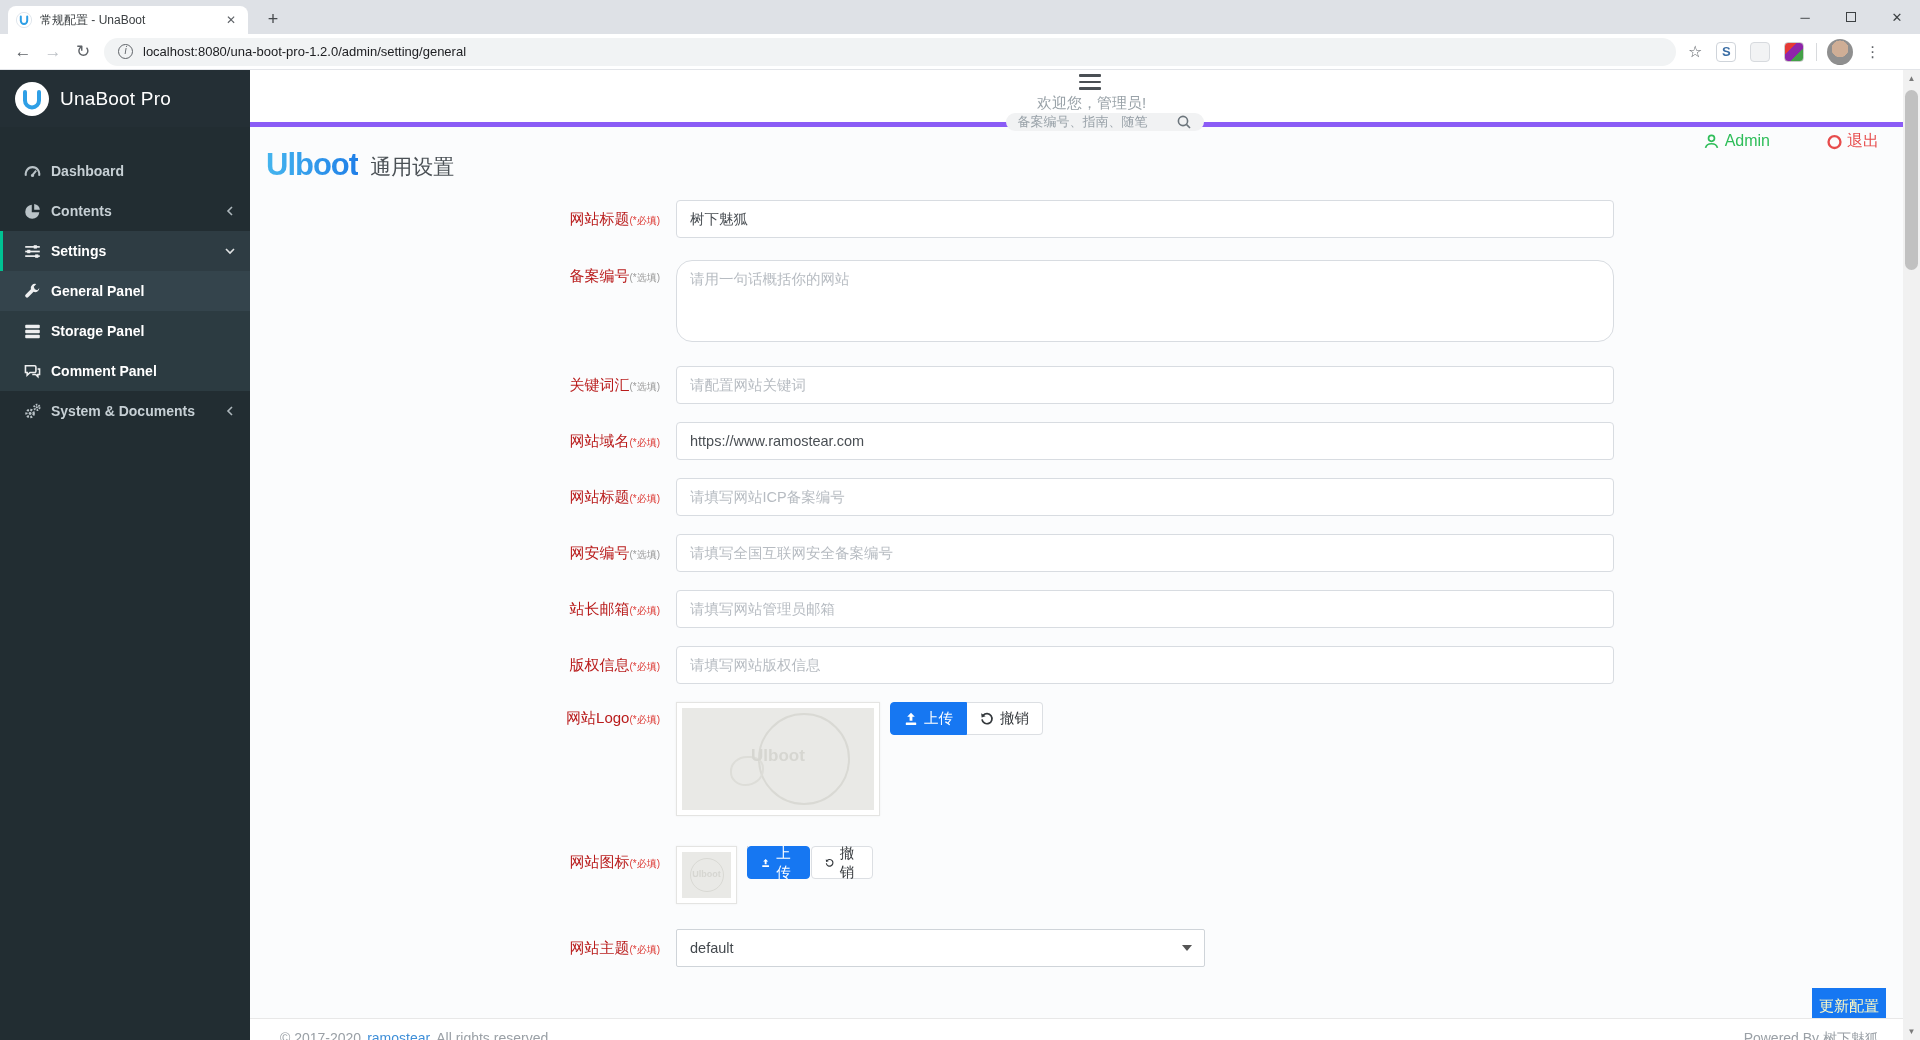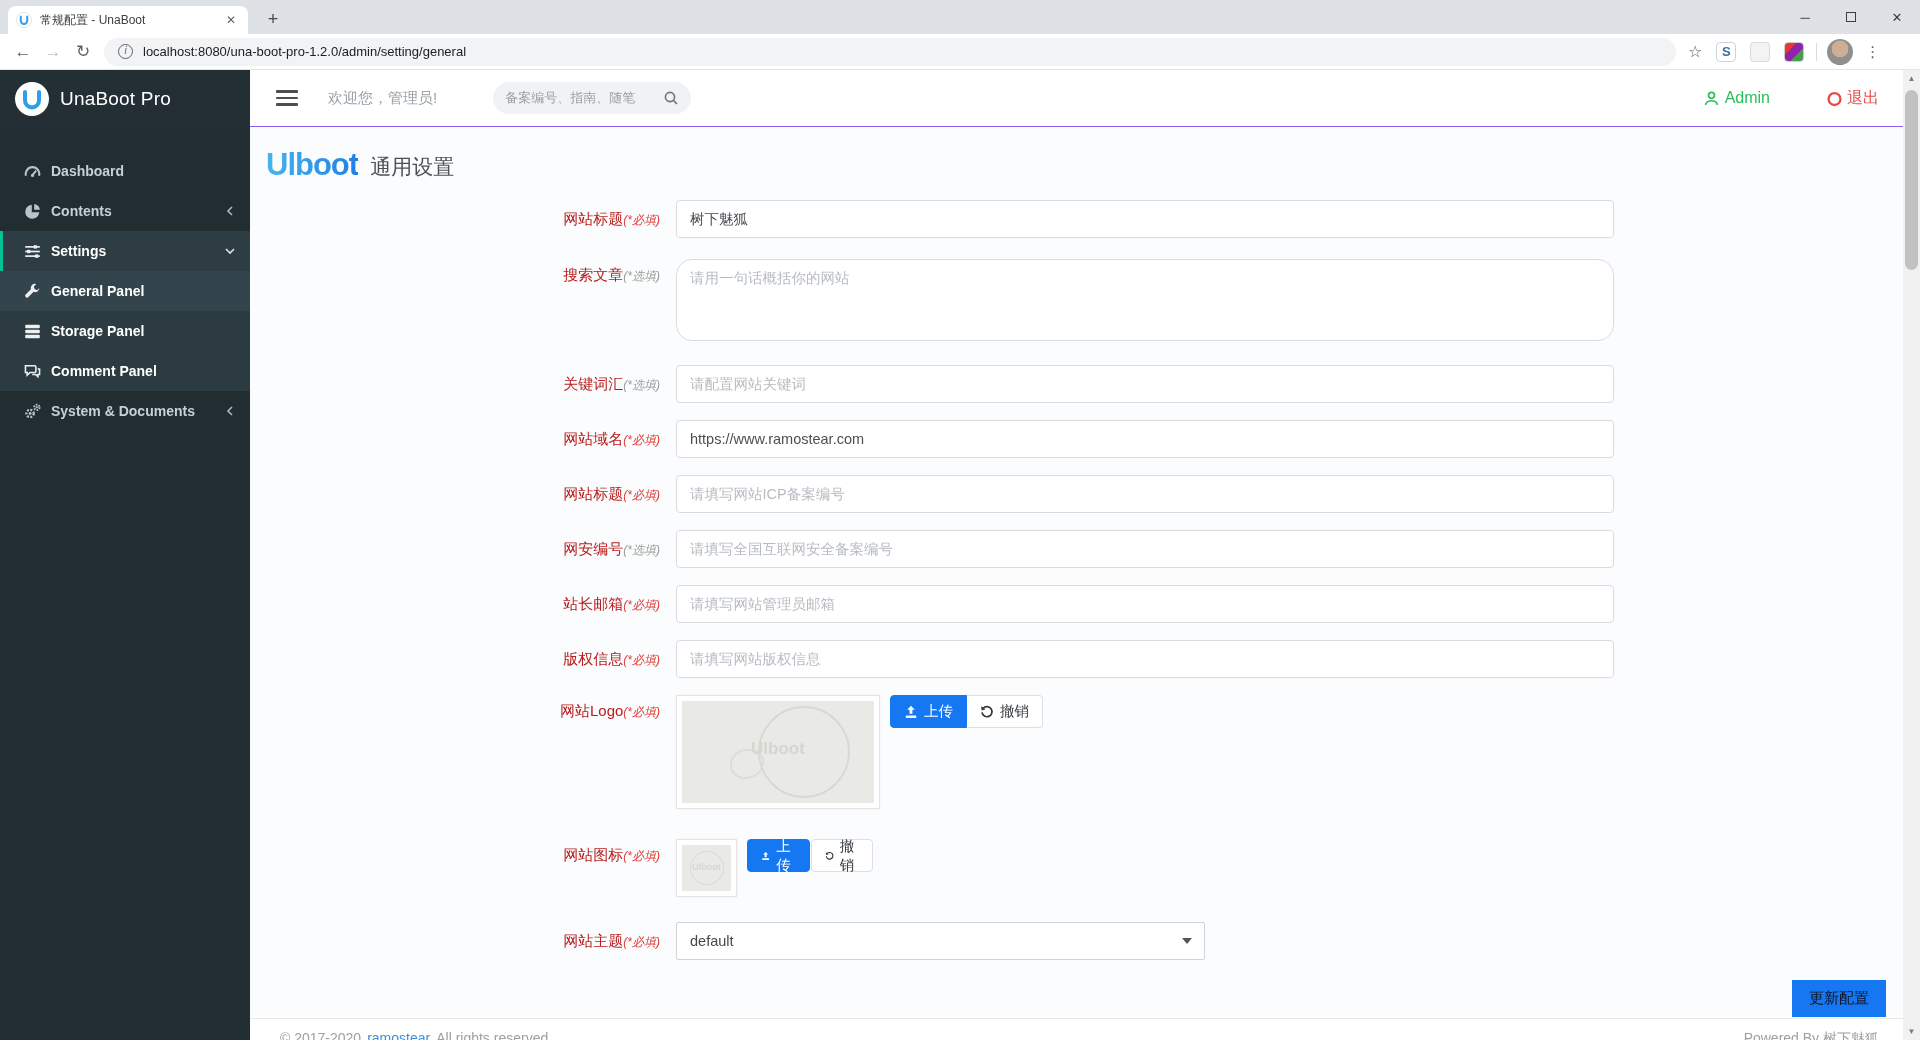--- a/index.html
+++ b/index.html
@@ -49,21 +49,21 @@
   .nav { margin-top:24px; }
   .nav-item { height:40px; display:flex; align-items:center; padding-left:24px; position:relative;
     color:#c7d0d5; font-size:14px; font-weight:600; cursor:pointer; }
   .nav-item .nicon { width:17px; height:17px; margin-right:10px; flex:0 0 17px; opacity:.92; }
   .nav-item .chev { position:absolute; right:14px; width:12px; height:12px; opacity:.85; }
   .nav-item.active { background:#2e3c43; border-left:3px solid #00c292; padding-left:21px; color:#fff;text-align:right; }
   .nav-item.sub { background:#2c3b41; color:#fff; }
   .nav-item.current { background:#34444c; }
 
   .main { position:absolute; left:250px; top:0; width:1653px; height:970px; background:#fbfcfd; overflow:hidden; }
-  .topbar { height:57px; background:#fff; border-bottom:1px solid #8b5cf6; display:flex; align-items:center; }
+  .topbar { height:57px; background:#fff; border-bottom:5px solid #8b5cf6; display:flex; align-items:center;flex-direction:column; }
   .hamburger { margin-left:26px; width:22px; cursor:pointer; }
   .hamburger i { display:block; height:2.5px; background:#4a4f54; margin:4px 0; border-radius:1px; }
   .welcome { margin-left:30px; font-size:15px; color:#99a2a8; }
   .searchbox { margin-left:56px; width:198px; height:32px; background:#f1f2f3; border-radius:16px;
     display:flex; align-items:center; padding:0 12px; }
   .searchbox .ph { font-size:13px; color:#98a1a8; flex:1; white-space:nowrap; }
   .hdr-right { margin-left:auto; display:flex; align-items:center; padding-right:24px; }
   .admin-link { display:flex; align-items:center; color:#2ebd59; font-size:16px; gap:5px; }
   .logout-link { display:flex; align-items:center; color:#e74c4c; font-size:16px; gap:4px; margin-left:56px; }
 
@@ -75,21 +75,21 @@
   .page-title { font-size:21px; color:#4b5156; margin-left:12px; line-height:32px; }
 
   .form { margin-top:17px; }
   .frow { display:flex; align-items:flex-start; margin-bottom:16px; }
   .frow.g20 { margin-bottom:20px; }
   .frow.g30 { margin-bottom:30px; }
   .frow.g25 { margin-bottom:25px; }
   .lbl { width:394px; text-align:right; line-height:38px; white-space:nowrap; }
   .frow.tall .lbl { line-height:20px; padding-top:6px; }
   .lbl .lt { font-size:15px; color:#b91c1c; }
-  .lbl .req { font-size:12px;font-style:italic; }
+  .lbl .req { font-size:10px; }
   .req.must { color:#dd3b36; }
   .req.opt { color:#9a9a9a; }
   .fin { margin-left:16px; }
   input.txt { width:938px; height:38px; border:1px solid #d8dce1; border-radius:4px; background:#fff;
     padding:0 13px; font-size:14.5px; color:#4a4f54; outline:none; font-family:inherit; }
   textarea.txt { width:938px; height:82px; border:1px solid #d8dce1; border-radius:16px; background:#fff;
     padding:9px 13px; font-size:14.5px; color:#4a4f54; outline:none; resize:none; font-family:inherit; }
   ::placeholder { color:#b7bcc2; opacity:1; }
 
   .imgwrap { display:flex; align-items:flex-start; }
@@ -113,22 +113,22 @@
   .btngroup.sep .btn-blue { border-radius:4px; }
   .btngroup.sep .btn-white { border:1px solid #dcdfe3; border-radius:4px; margin-left:1px; }
 
   .selectbox { width:529px; height:38px; border:1px solid #cfd4d9; border-radius:2px; background:#fff;
     display:flex; align-items:center; padding:0 13px; position:relative; }
   .selectbox .sval { font-size:14.5px; color:#43484d; flex:1; }
   .selectbox .caret { width:0; height:0; border-left:5px solid transparent; border-right:5px solid transparent;
     border-top:6px solid #555; position:absolute; right:12px; }
 
   .submit-row { margin-top:19px; text-align:right; padding-right:17px; }
-  .btn-submit { background:#1677f2; border:none; border-radius:0; color:#0f172a; font-size:15px;
-    padding:9px 17px; cursor:pointer; font-family:inherit; }
+  .btn-submit { background:#1677f2; border:none; border-radius:0; color:#fef9c3; font-size:15px;
+    padding:9px 7px; cursor:pointer; font-family:inherit; }
 
   .footer { position:absolute; left:0; right:0; top:948px; height:92px; background:#fff;
     border-top:1px solid #e8e8e8; padding:11px 24px 0 30px; display:flex; font-size:14px; color:#9aa0a6; }
   .footer .flink { color:#3f8fd8; margin:0 6px; }
   .footer .fright { margin-left:auto; color:#9aa0a6; }
 
   .pagescrollbar { position:absolute; right:0; top:0; width:17px; height:970px; background:#f1f1f1; }
   .sb-arrow { position:absolute; left:0; width:17px; height:17px; color:#7a7a7a; font-size:8px;
     text-align:center; line-height:17px; }
   .sb-up { top:0; }
@@ -295,21 +295,21 @@
       </div>
 
       <div class="form">
 
         <div class="frow g20">
           <div class="lbl"><span class="lt">网站标题</span><span class="req must">(*必填)</span></div>
           <div class="fin"><input class="txt" type="text" value="树下魅狐" style=""></div>
         </div>
 
         <div class="frow tall g20">
-          <div class="lbl"><span class="lt">搜索文章</span><span class="req opt">(*选填)</span></div>
+          <div class="lbl"><span class="lt">备案编号</span><span class="req opt">(*选填)</span></div>
           <div class="fin"><textarea class="txt" placeholder="请用一句话概括你的网站" style=""></textarea></div>
         </div>
 
         <div class="frow">
           <div class="lbl"><span class="lt">关键词汇</span><span class="req opt">(*选填)</span></div>
           <div class="fin"><input class="txt" type="text" placeholder="请配置网站关键词" style=""></div>
         </div>
 
         <div class="frow">
           <div class="lbl"><span class="lt">网站域名</span><span class="req must">(*必填)</span></div>

